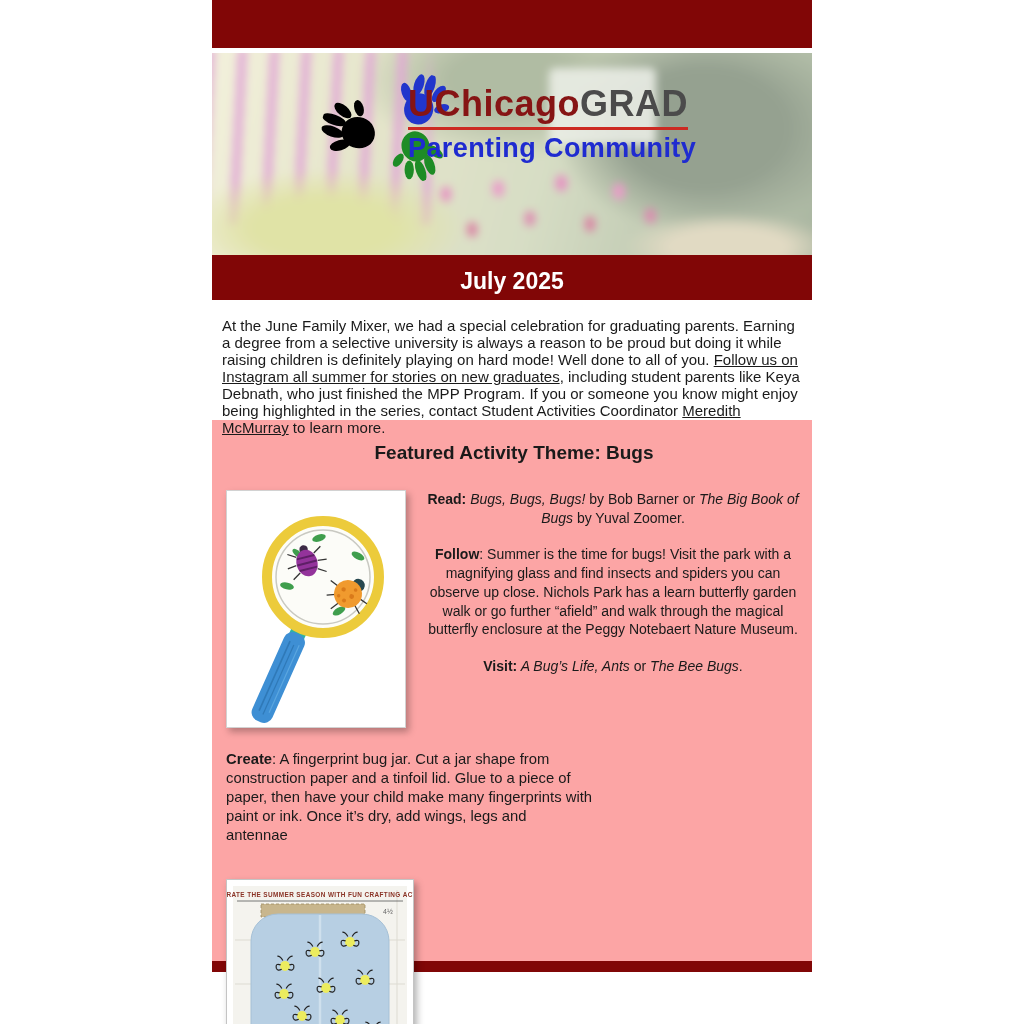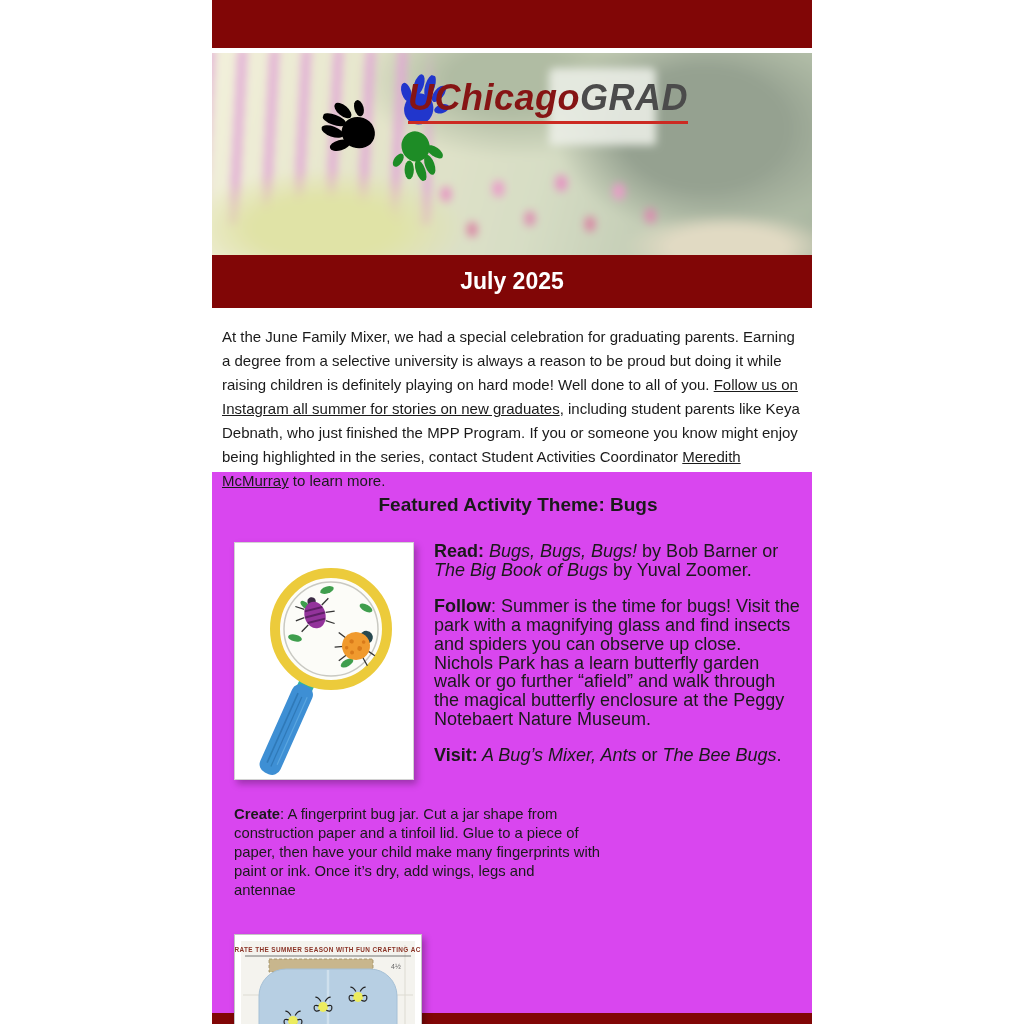--- a/index.html
+++ b/index.html
@@ -36,43 +36,43 @@
     radial-gradient(9px 13px at 86% 58%,#c73d7d 58%,transparent 60%);}
   .ph-bench{left:56%;top:12%;width:17%;height:34%;background:#e3e7dc;border-radius:6px 6px 2px 2px;opacity:.85;}
   .ph-path{right:-10px;bottom:-14px;width:34%;height:30%;
     background:radial-gradient(closest-side,#cec29c 55%,rgba(206,194,156,0) 100%);}
   .wash{position:absolute;inset:0;background:rgba(255,255,255,.40);}
 
   
   .logo{position:absolute;left:50%;top:14px;transform:translateX(-50%);width:420px;height:150px;}
   .hands{position:absolute;left:18px;top:6px;width:150px;height:130px;}
   .hand{position:absolute;}
-  .logo-text{position:absolute;left:106px;top:10px;width:310px;font-style:italic;}
+  .logo-text{position:absolute;left:106px;top:16px;width:310px;}
   .logo-line1{font-size:36px;font-weight:bold;letter-spacing:.5px;white-space:nowrap;
     border-bottom:3px solid #cc2a22;padding-bottom:2px;display:inline-block;}
   .lg-uchicago{color:#861414;}
   .lg-grad{color:#4b4b4b;}
   .logo-line2{font-size:27px;font-weight:bold;color:#1f2bd0;letter-spacing:.4px;margin-top:3px;white-space:nowrap;}
 
   
-  .julybar{height:53px;background:#810606;color:#ffffff;text-align:center;
+  .julybar{height:45px;background:#810606;color:#ffffff;text-align:center;
     font-size:23px;font-weight:bold;line-height:53px;}
 
   
-  .intro{height:164px;box-sizing:border-box;padding:17px 10px 0 10px;
-    font-size:15px;line-height:24px;}
+  .intro{height:120px;box-sizing:border-box;padding:17px 10px 0 10px;
+    font-size:15px;line-height:17px;}
   .link{text-decoration:underline;color:inherit;cursor:pointer;}
 
   
-  .featured{height:541px;box-sizing:border-box;background:#d946ef;padding:12px 10px 0 22px;}
+  .featured{height:541px;box-sizing:border-box;background:#fca5a5;padding:12px 10px 0 14px;}
   .f-title{text-align:center;font-size:19px;font-weight:bold;margin:10px 0 26px 0;}
   .row1{display:flex;gap:20px;}
   .mag-card{width:180px;height:238px;flex:none;background:#ffffff;border:1px solid #d2d2d2;
     box-shadow:3px 4px 7px rgba(0,0,0,.28);box-sizing:border-box;}
-  .row1-text{flex:1;font-size:18px;line-height:18.7px;padding-right:2px;}
+  .row1-text{flex:1;font-size:14px;line-height:18.7px;padding-right:2px;text-align:center;}
   .row1-text p{margin:0 0 18px 0;}
   .b{font-weight:bold;} .i{font-style:italic;}
   .row2{display:flex;gap:30px;margin-top:22px;align-items:flex-start;flex-direction:column;}
   .create-text{width:366px;font-size:14.8px;line-height:19px;}
   .craft-frame{width:188px;height:198px;flex:none;background:#ffffff;border:1px solid #c4c4c4;
     box-shadow:3px 4px 7px rgba(0,0,0,.3);box-sizing:border-box;margin-top:4px;}
 </style>
 </head>
 <body>
 
@@ -123,20 +123,21 @@
               <ellipse cx="5" cy="10" rx="2" ry="4" transform="rotate(-35 5 10)"></ellipse>
               <ellipse cx="9" cy="5.5" rx="2" ry="4.5"></ellipse>
               <ellipse cx="13.5" cy="4.5" rx="2" ry="4.8"></ellipse>
               <ellipse cx="18" cy="6.5" rx="2" ry="4" transform="rotate(20 18 6.5)"></ellipse>
               <ellipse cx="21" cy="12" rx="1.8" ry="3.2" transform="rotate(55 21 12)"></ellipse>
             </g>
           </svg>
         </div>
         <div class="logo-text">
           <div class="logo-line1"><span class="lg-uchicago">UChicago</span><span class="lg-grad">GRAD</span></div>
+          <div class="logo-line2">Parenting Community</div>
         </div>
       </div>
     </div>
 
     <div class="julybar">July 2025</div>
 
     <div class="intro"><span>At the June Family Mixer, we had a special celebration for graduating parents. Earning a degree from a selective university is always a reason to be proud but doing it while raising children is definitely playing on hard mode! Well done to all of you. </span><span class="link">Follow us on Instagram all summer for stories on new graduates</span><span>, including student parents like Keya Debnath, who just finished the MPP Program. If you or someone you know might enjoy being highlighted in the series, contact Student Activities Coordinator </span><span class="link">Meredith McMurray</span><span> to learn more.</span></div>
 
     <div class="featured">
       <div class="f-title">Featured Activity Theme: Bugs</div>
@@ -199,21 +200,21 @@
                   <circle cx="7" cy="-5" r="1.8"></circle>
                   <circle cx="-9" cy="3" r="1.7"></circle>
               </g>
             </g>
           </svg>
         </div>
 
         <div class="row1-text">
           <p><span class="b">Read:</span><span class="i"> Bugs, Bugs, Bugs!</span><span> by Bob Barner or </span><span class="i">The Big Book of Bugs</span><span> by Yuval Zoomer.</span></p>
           <p><span class="b">Follow</span><span>: Summer is the time for bugs! Visit the park with a magnifying glass and find insects and spiders you can observe up close. Nichols Park has a learn butterfly garden walk or go further “afield” and walk through the magical butterfly enclosure at the Peggy Notebaert Nature Museum.</span></p>
-          <p><span class="b">Visit:</span><span class="i"> A Bug’s Mixer, Ants</span><span> or </span><span class="i">The Bee Bugs</span><span>.</span></p>
+          <p><span class="b">Visit:</span><span class="i"> A Bug’s Life, Ants</span><span> or </span><span class="i">The Bee Bugs</span><span>.</span></p>
         </div>
       </div>
 
       <div class="row2">
         <div class="create-text"><span class="b">Create</span><span>: A fingerprint bug jar.  Cut a jar shape from construction paper and a tinfoil lid. Glue to a piece of paper, then have your child make many fingerprints with paint or ink. Once it’s dry, add wings, legs and antennae</span></div>
 
         <div class="craft-frame">
           <svg width="186" height="196" viewBox="0 0 186 196">
             <defs>
               <symbol id="ff" viewBox="-11 -11 22 22">

